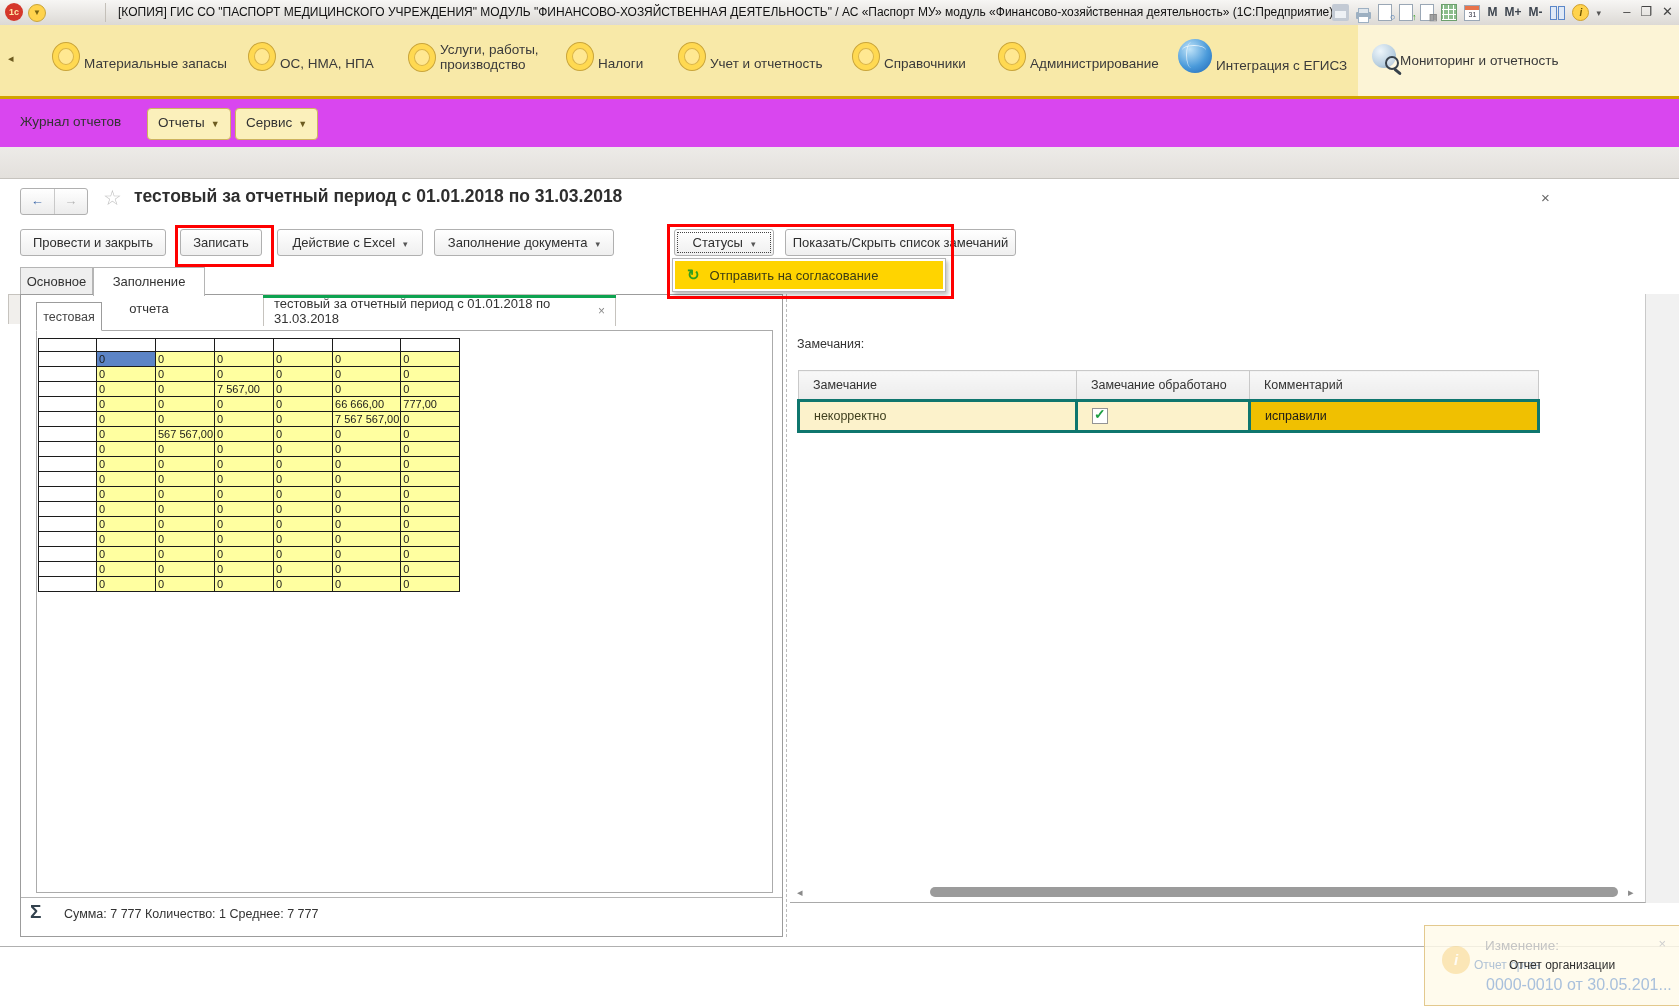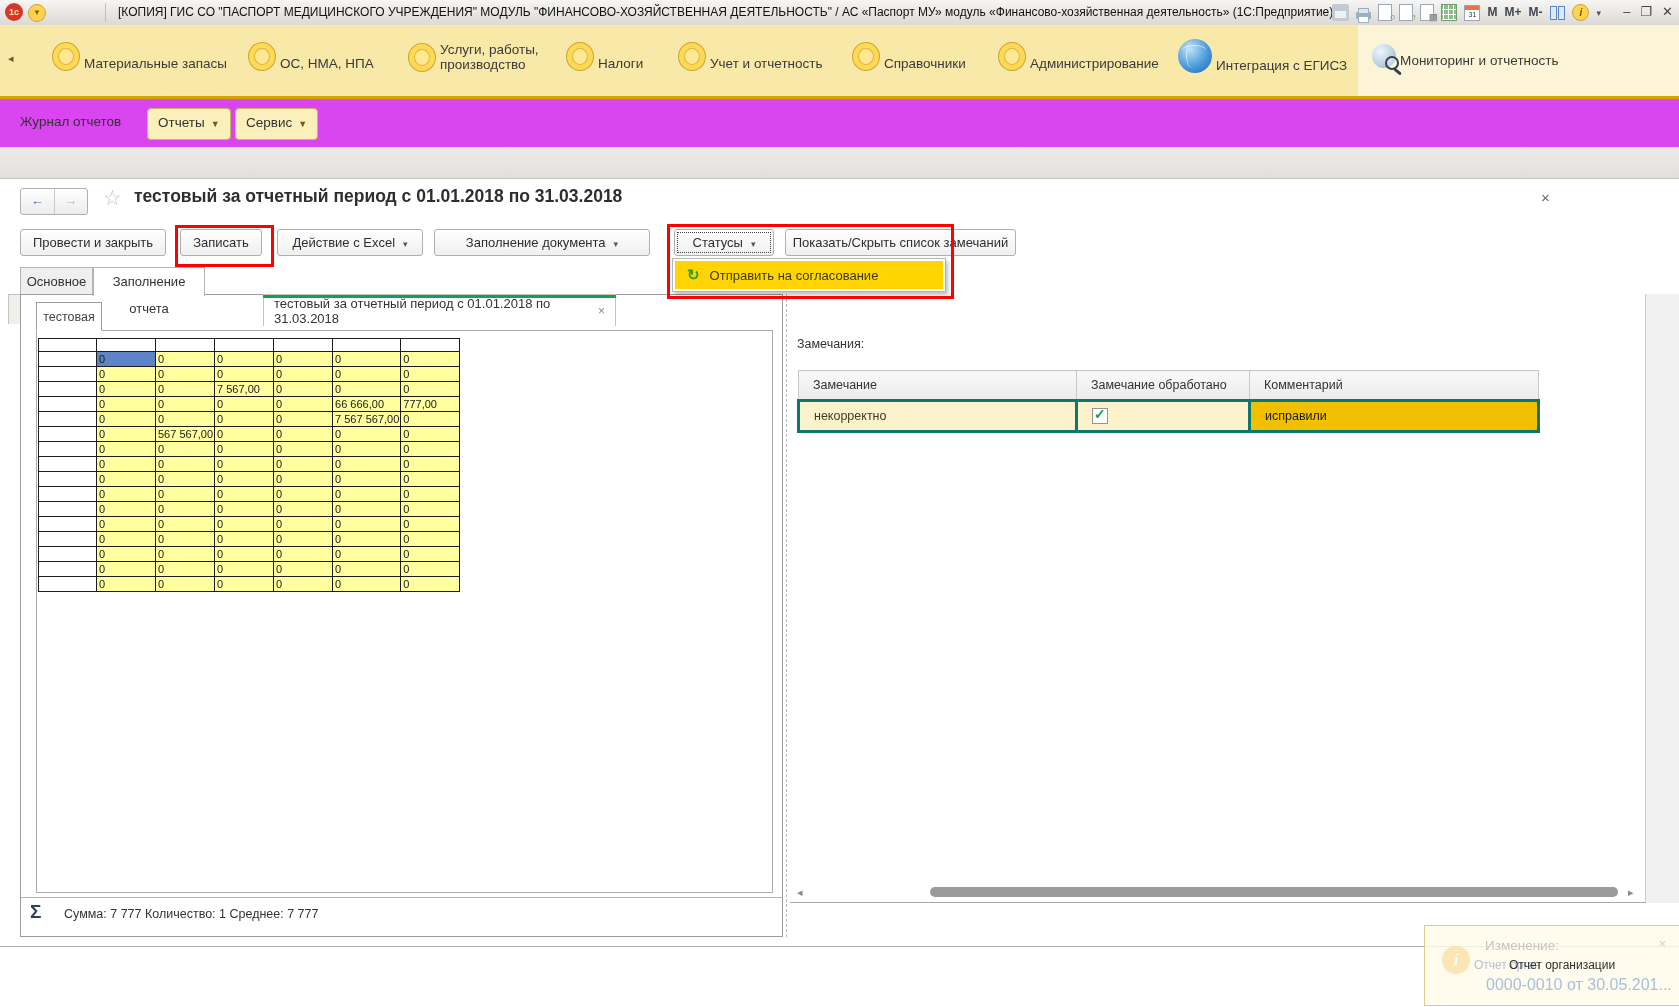--- a/index.html
+++ b/index.html
@@ -260,21 +260,21 @@
     <span class="nav-fwd">→</span>
   </div>
   <div class="a favstar">☆</div>
   <div class="a doctitle">тестовый за отчетный период с 01.01.2018 по 31.03.2018</div>
   <div class="a formclose">×</div>
 
   <div class="a btn" style="left:20px;width:146px">Провести и закрыть</div>
   <div class="a btn" style="left:180px;width:82px">Записать</div>
   <div class="a btn" style="left:277px;width:146px">
     <span>Действие с Excel</span><span class="cv">▾</span></div>
-  <div class="a btn" style="left:434px;width:216px">
+  <div class="a btn" style="left:434px;width:180px">
     <span>Заполнение документа</span><span class="cv">▾</span></div>
   <div class="a btn focused" style="left:674px;width:100px">
     <span>Статусы</span><span class="cv">▾</span></div>
   <div class="a btn" style="left:785px;width:231px">Показать/Скрыть список замечаний</div>
 
   <div class="a ddmenu">
     <div class="dditem">
       <span class="ddic">↻</span>
       <span class="ddlabel">Отправить на согласование</span>
     </div>

